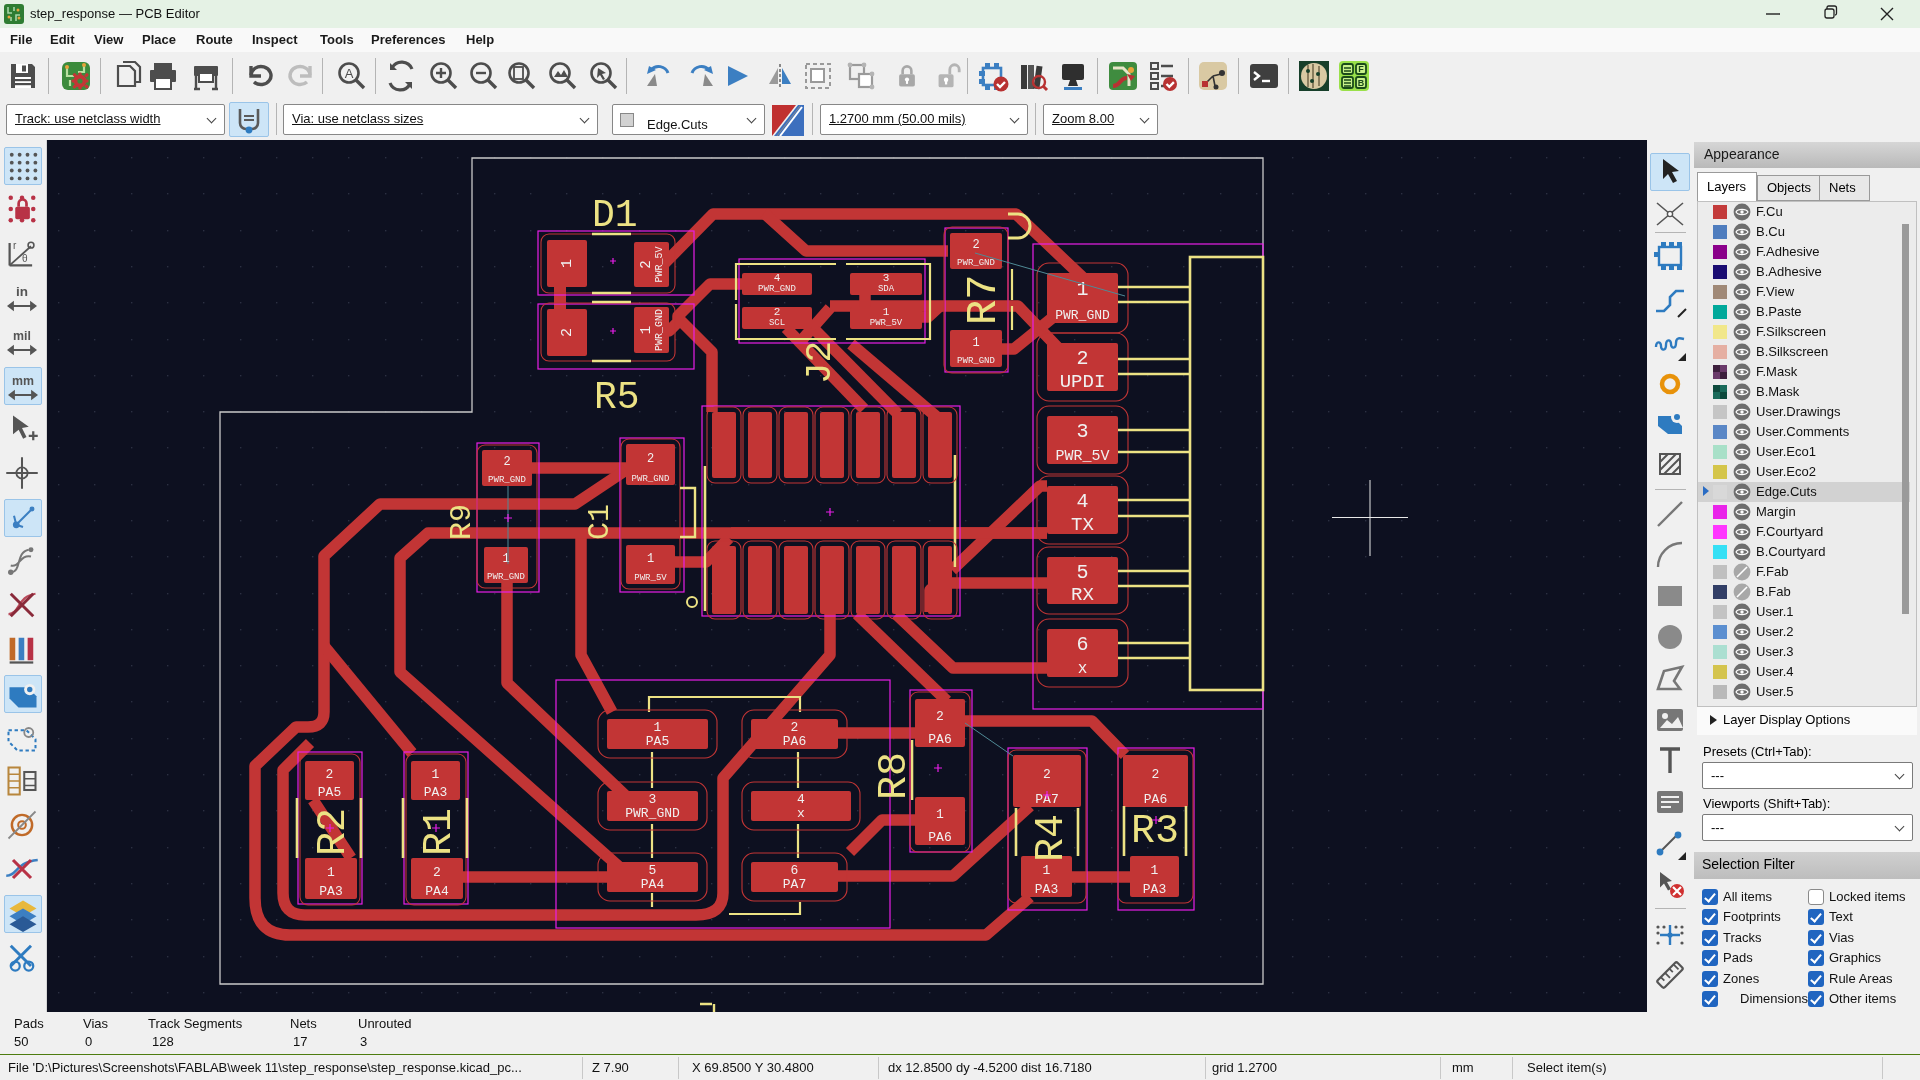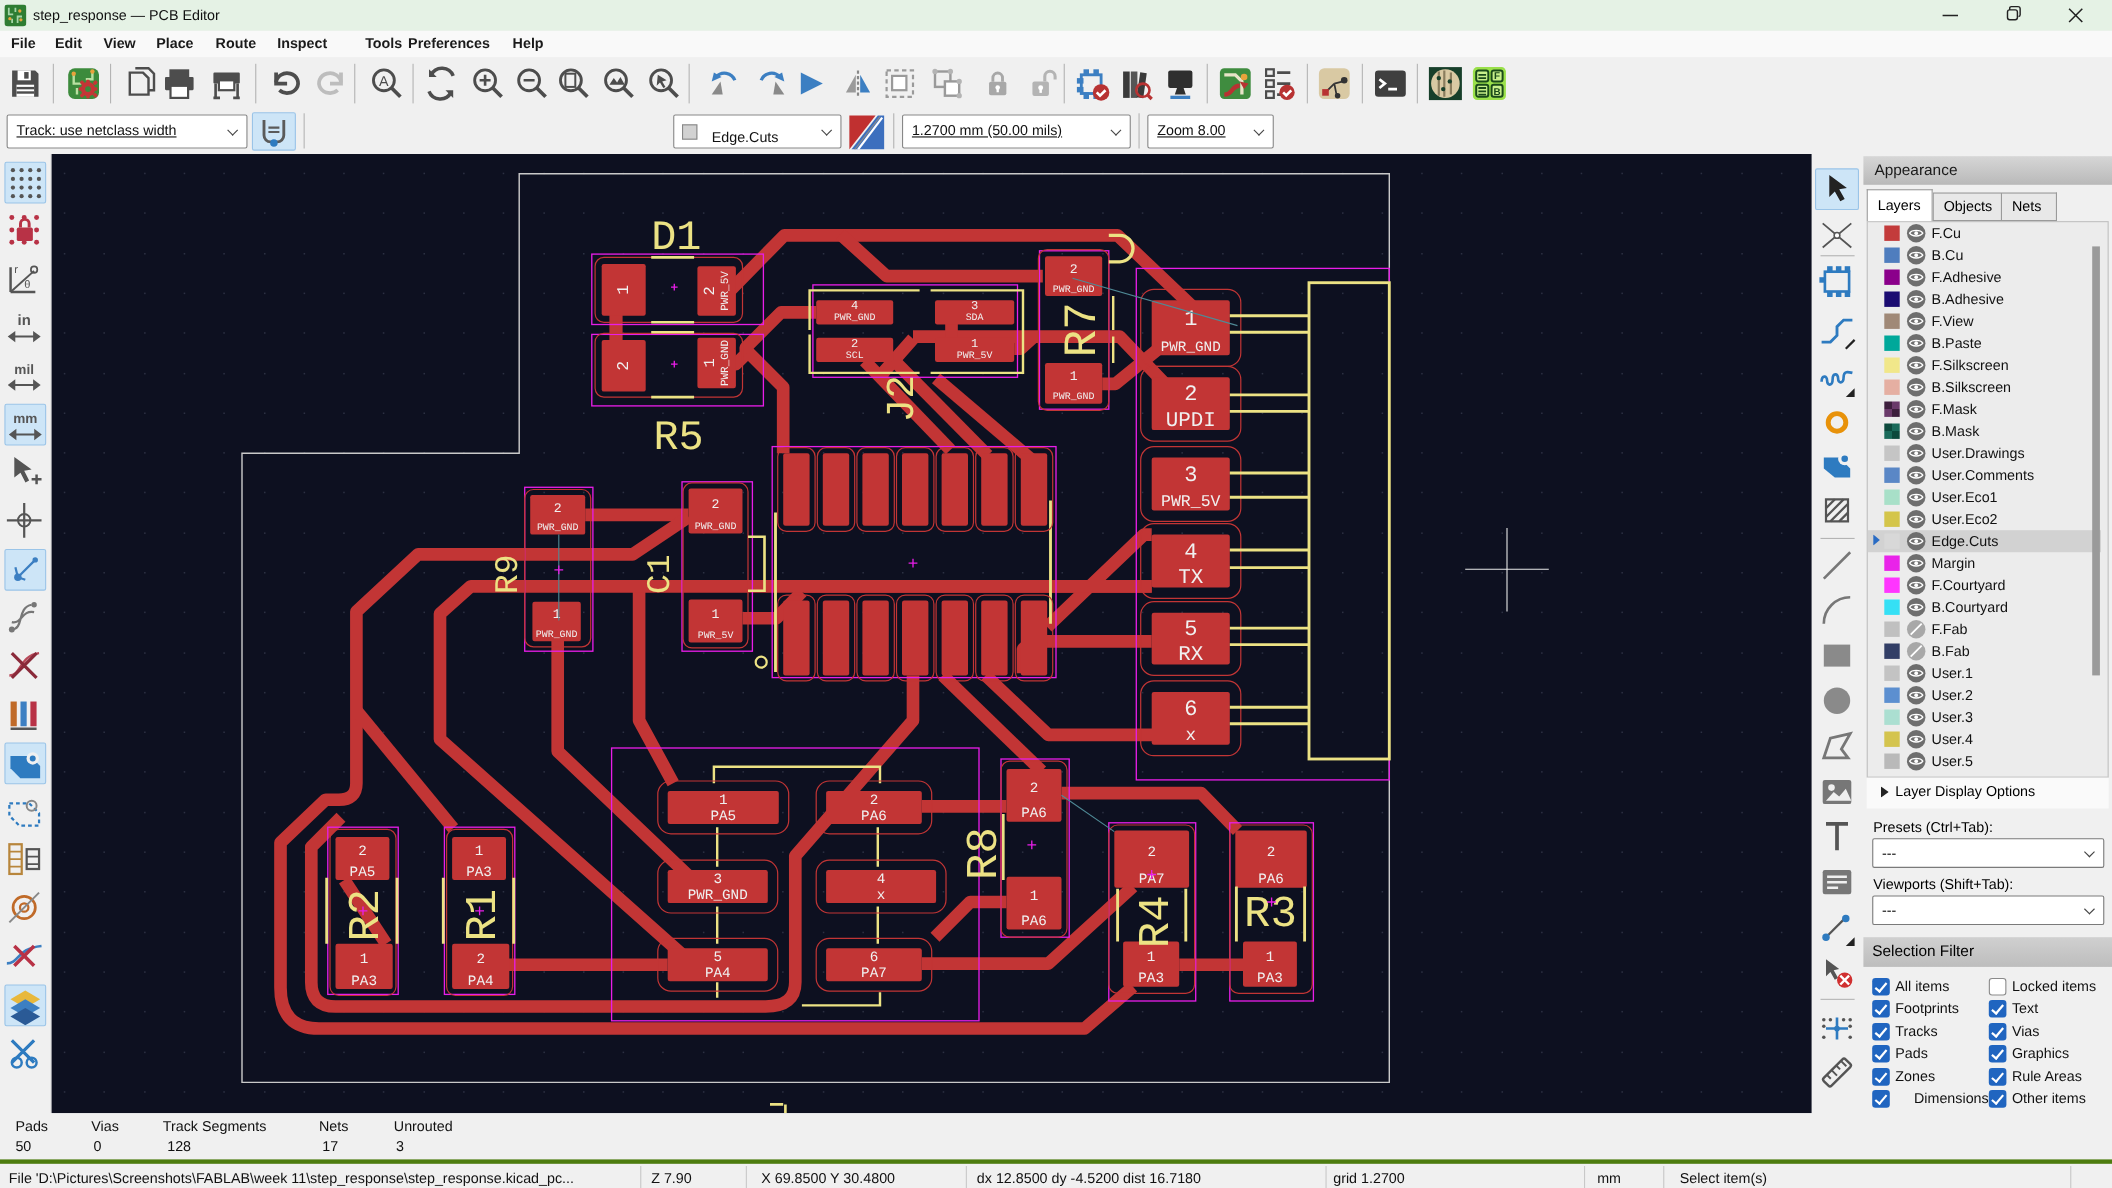--- a/index.html
+++ b/index.html
@@ -13,21 +13,21 @@
 .ticon{position:absolute;top:60px;}
 .combo{position:absolute;top:4px;height:31px;background:#fff;border:1px solid #878787;border-radius:2px;font-size:13px;color:#111;}
 .combo .ct{position:absolute;left:8px;top:6px;white-space:nowrap;text-decoration:underline;}
 .combo .chev{position:absolute;right:9px;top:10px;width:7px;height:7px;border-right:1.6px solid #444;border-bottom:1.6px solid #444;transform:rotate(45deg);}
 #lefttools{position:absolute;left:0;top:140px;width:47px;height:872px;background:#f0f0f0;border-right:1px solid #d6d6d6;}
 #canvas{position:absolute;left:47px;top:140px;width:1600px;height:872px;background:#0d1020;}
 #righttools{position:absolute;left:1647px;top:140px;width:47px;height:872px;background:#f0f0f0;}
 #rightpanel{position:absolute;left:1694px;top:140px;width:226px;height:872px;background:#f0f0f0;}
 .selbox{position:absolute;background:#cde5f7;border:1px solid #9ac4e8;border-radius:2px;}
 #statusbar1{position:absolute;left:0;top:1012px;width:1920px;height:42px;background:#f0f0f0;font-size:13px;color:#111;}
-#statusbar2{position:absolute;left:0;top:1054px;width:1920px;height:26px;background:#f0f0f0;border-top:4px solid #4d7c0f;font-size:13px;color:#111;}
+#statusbar2{position:absolute;left:0;top:1054px;width:1920px;height:26px;background:#f0f0f0;border-top:1px solid #4d7c0f;font-size:13px;color:#111;}
 #statusbar2 span{position:absolute;top:5px;white-space:nowrap;}
 #statusbar2 .ssep{position:absolute;top:2px;width:1px;height:22px;background:#c8c8c8;}
 .lt{position:absolute;left:4px;width:38px;height:38px;}
 .ltsel{background:#cde5f7;border:1px solid #9ac4e8;border-radius:2px;}
 .rt{position:absolute;left:5px;width:37px;height:37px;}
 .chk{position:absolute;width:16px;height:16px;border-radius:3px;background:#2065c0;}
 .chk:after{content:"";position:absolute;left:5px;top:1.5px;width:4px;height:9px;border-right:2px solid #fff;border-bottom:2px solid #fff;transform:rotate(40deg);}
 .unchk{position:absolute;width:16px;height:16px;border-radius:3px;background:#fff;border:1px solid #8a8a8a;}
 .cl{position:absolute;font-size:13px;color:#111;white-space:nowrap;}
 </style></head><body>
@@ -47,21 +47,21 @@
   <path d="M123 8l12 12M135 8l-12 12" stroke="#222" stroke-width="1.4"></path>
  </svg>
 </div>
 <div id="menubar">
     <span style="left:10px">File</span>
     <span style="left:50px">Edit</span>
     <span style="left:94px">View</span>
     <span style="left:142px">Place</span>
     <span style="left:196px">Route</span>
     <span style="left:252px">Inspect</span>
-    <span style="left:332px">Tools</span>
+    <span style="left:320px">Tools</span>
     <span style="left:371px">Preferences</span>
     <span style="left:466px">Help</span>
   </div>
 <div id="toolbar1">
     <svg class="ticon" style="left:7px;top:8px" width="32" height="32" viewBox="0 0 32 32">
       <path d="M4 4h21l3 3v21H4z" fill="#4d4d4d"></path>
       <rect x="9" y="4" width="12" height="9" fill="#fff"></rect>
       <rect x="15" y="5.5" width="4" height="6" fill="#4d4d4d"></rect>
       <rect x="8" y="17" width="16" height="11" fill="#fff"></rect>
       <rect x="8" y="19" width="16" height="2.2" fill="#4d4d4d"></rect>
@@ -270,20 +270,24 @@
     <div class="combo" style="left:6px;width:219px">
       <span class="ct">Track: use netclass width</span>
       <span class="chev"></span>
     </div>
     <div class="selbox" style="left:229px;top:2px;width:40px;height:35px"><svg width="38" height="33" viewBox="0 0 38 33">
         <path d="M10 6v14a6 6 0 0 0 6 6h2M28 6v14a6 6 0 0 1-6 6h-2" stroke="#5a5a5a" stroke-width="2.6" fill="none"></path>
         <path d="M14 13h10M14 17h10" stroke="#5a5a5a" stroke-width="2"></path>
         <circle cx="19" cy="27" r="3.4" fill="#2e7bc0"></circle>
       </svg></div>
     <div class="tsep2" style="left:276px"></div>
+    <div class="combo" style="left:283px;width:315px">
+      <span class="ct">Via: use netclass sizes</span>
+      <span class="chev"></span>
+    </div>
     <div class="combo" style="left:612px;width:153px">
       <span style="position:absolute;left:7px;top:8px;width:14px;height:14px;background:#d2d2d2;border:1px solid #888"></span>
       <span class="ct">
         <span style="position:absolute;left:26px;top:6px">Edge.Cuts</span>
       </span>
       <span class="chev"></span>
     </div>
     <svg class="ticon" style="left:772px;top:3px" width="32" height="33" viewBox="0 0 32 33">
       <path d="M2 33L26 2h6v31z" fill="#3c6fbe"></path>
       <path d="M0 33L24 2h-24z" fill="#c03030"></path>

